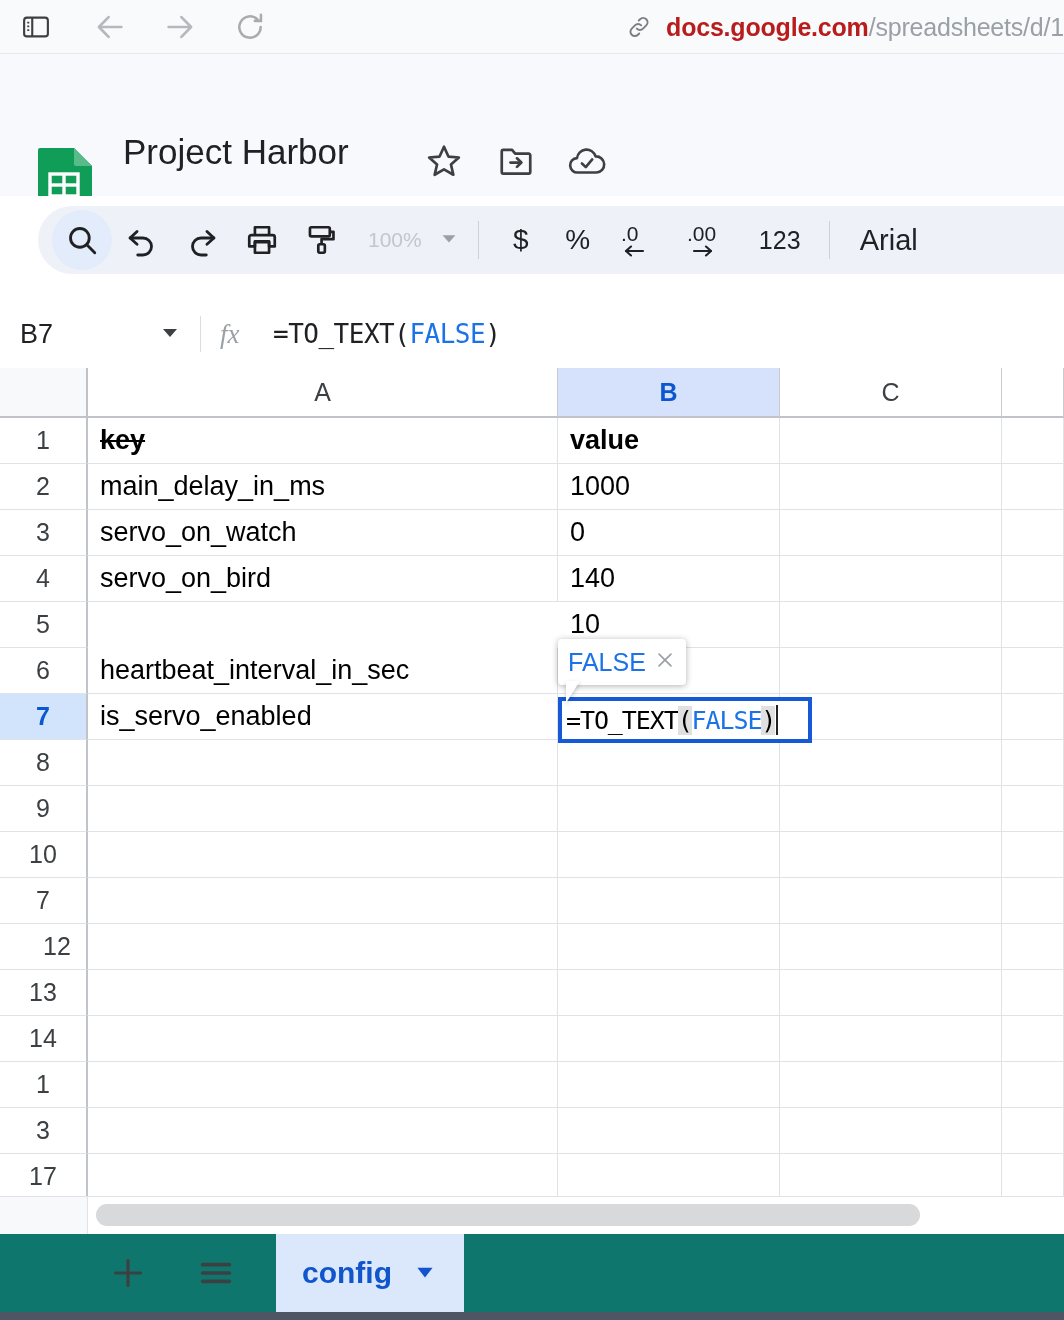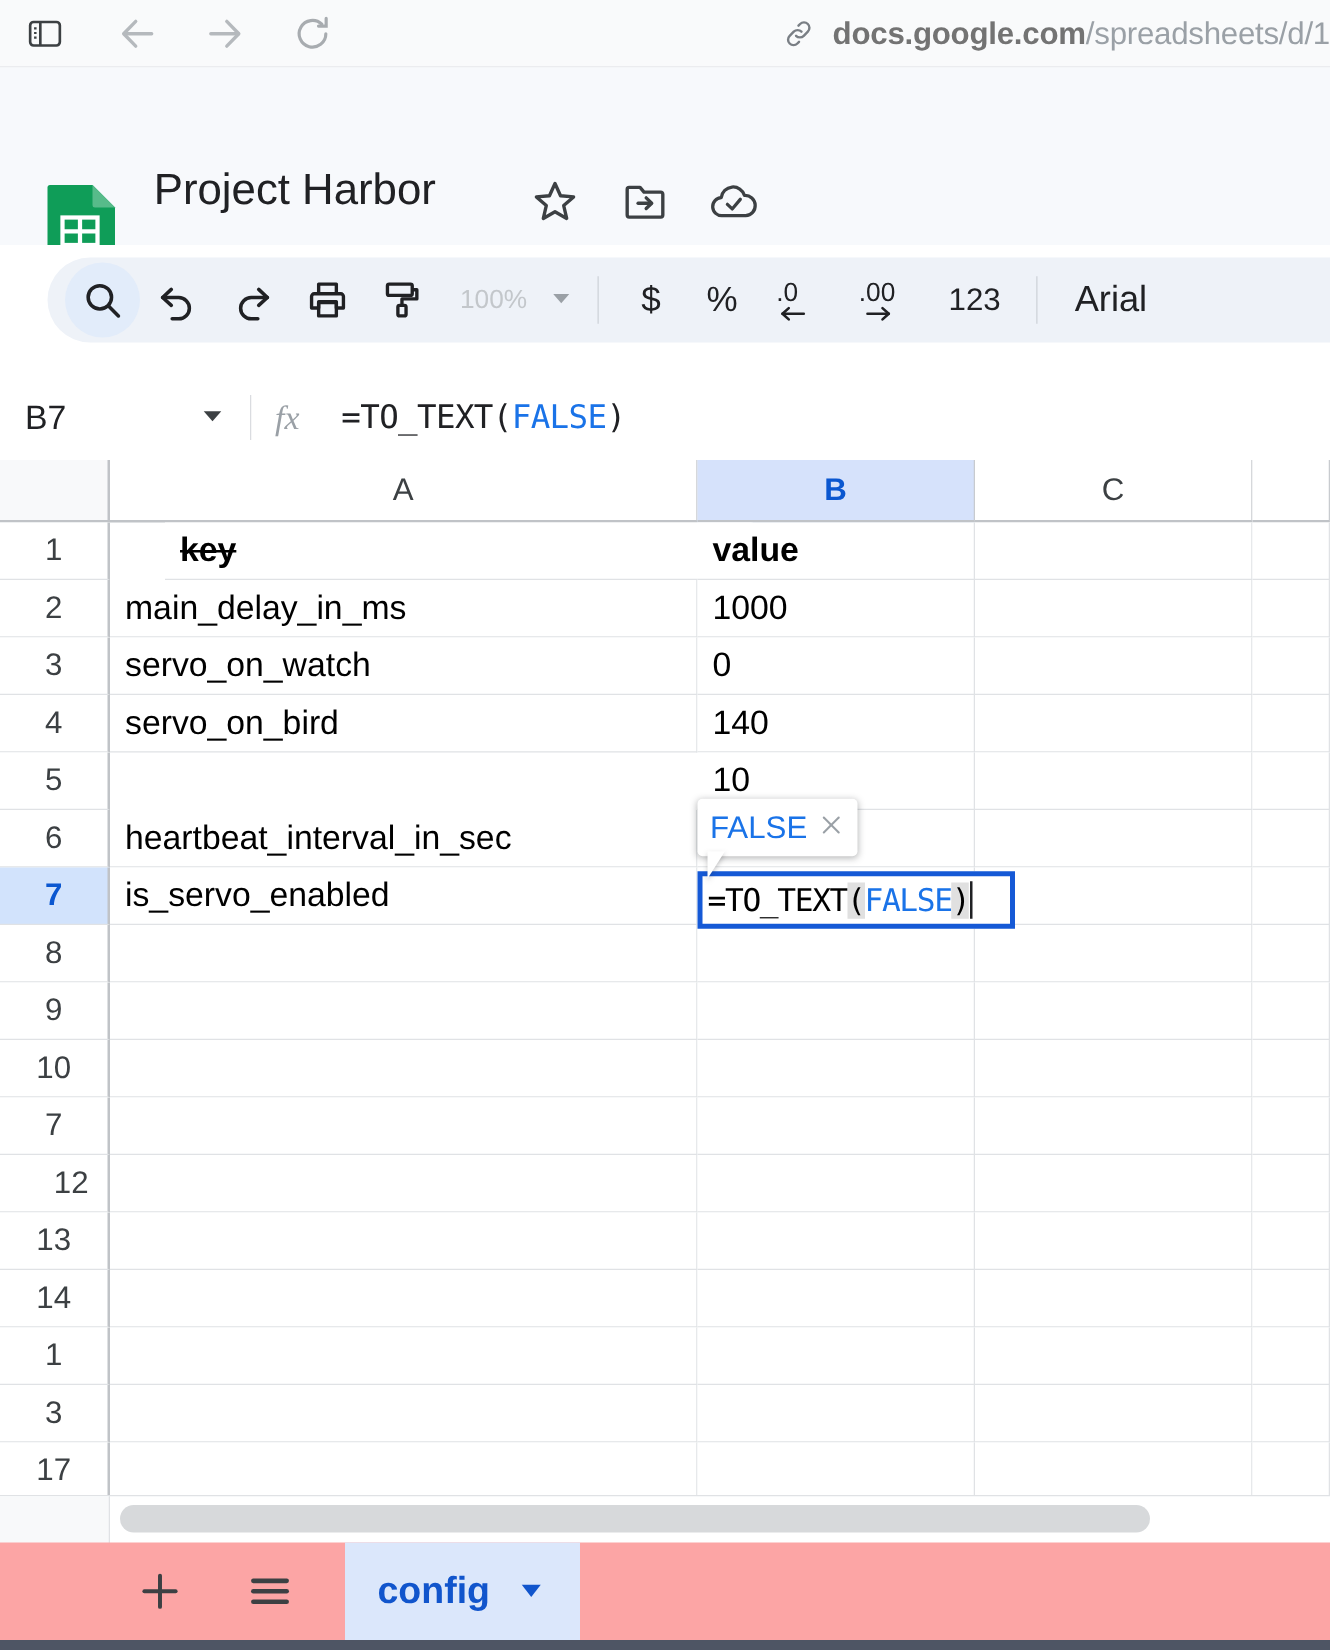--- a/index.html
+++ b/index.html
@@ -22,21 +22,21 @@
   }
   .nav-btn svg { display: block; }
   #sidebar-toggle { margin-left: 14px; }
   #url-area {
     position: absolute; right: 0; top: 0; height: 54px;
     display: flex; align-items: center; padding-right: 0px;
   }
   #url-text {
     font-size: 25px; letter-spacing: -0.2px; white-space: nowrap;
   }
-  #url-text .host { color: #737373; font-weight: 600; }
+  #url-text .host { color: #b91c1c; font-weight: 600; }
   #url-text .path { color: #9aa0a6; font-weight: 400; }
 
   
   #sheets-header {
     position: absolute; left: 0; top: 54px; width: 1064px; height: 142px;
     background: #f7f9fc;
   }
   #doc-logo {
     position: absolute; left: 34px; top: 92px; width: 60px; height: 74px;
   }
@@ -183,21 +183,21 @@
     border-right: 1px solid #e0e2e5;
   }
   #hscroll-thumb {
     position: absolute; left: 96px; top: 7px; width: 824px; height: 22px;
     background: #d7d9db; border-radius: 11px;
   }
 
   
   #sheet-bar {
     position: absolute; left: 0; top: 1234px; width: 1064px; height: 78px;
-    background: #fca5a5; display: flex; align-items: center;
+    background: #0f766e; display: flex; align-items: center;
   }
   #add-sheet-btn { width: 76px; height: 78px; display: flex; align-items: center; justify-content: center; margin-left: 90px;}
   #all-sheets-btn { width: 76px; height: 78px; display: flex; align-items: center; justify-content: center; margin-left: 12px;}
   .sheet-tab {
     height: 78px; display: flex; align-items: center; padding: 0 26px;
     background: #dbe7fb; margin-left: 22px;
   }
   .sheet-tab-label { font-size: 30px; color: #1155cc; font-weight: 700; }
   .sheet-tab-caret { margin-left: 20px; }
   #bottom-edge {
@@ -391,21 +391,21 @@
   <div class="row-head" style="top:418px;">9</div>
   <div class="row-head" style="top:464px;">10</div>
   <div class="row-head" style="top:510px;">7</div>
   <div class="row-head" style="top:556px;padding-left:28px;">12</div>
   <div class="row-head" style="top:602px;">13</div>
   <div class="row-head" style="top:648px;">14</div>
   <div class="row-head" style="top:694px;">1</div>
   <div class="row-head" style="top:740px;">3</div>
   <div class="row-head" style="top:786px;">17</div>
 
-  <div class="cell bold strike" style="left:88px;width:470px;top:50px;margin-left:44px;">key</div>
+  <div class="cell bold strike" style="left:88px;width:470px;top:50px;">key</div>
   <div class="cell" style="left:88px;width:470px;top:96px;">main_delay_in_ms</div>
   <div class="cell" style="left:88px;width:470px;top:142px;">servo_on_watch</div>
   <div class="cell" style="left:88px;width:470px;top:188px;">servo_on_bird</div>
   <div class="cell" style="left:88px;width:470px;top:280px;">heartbeat_interval_in_sec</div>
   <div class="cell" style="left:88px;width:470px;top:326px;">is_servo_enabled</div>
   <div class="cell" style="left:88px;width:470px;top:372px;"></div>
   <div class="cell" style="left:88px;width:470px;top:418px;"></div>
   <div class="cell" style="left:88px;width:470px;top:464px;"></div>
   <div class="cell" style="left:88px;width:470px;top:510px;"></div>
   <div class="cell" style="left:88px;width:470px;top:556px;"></div>

